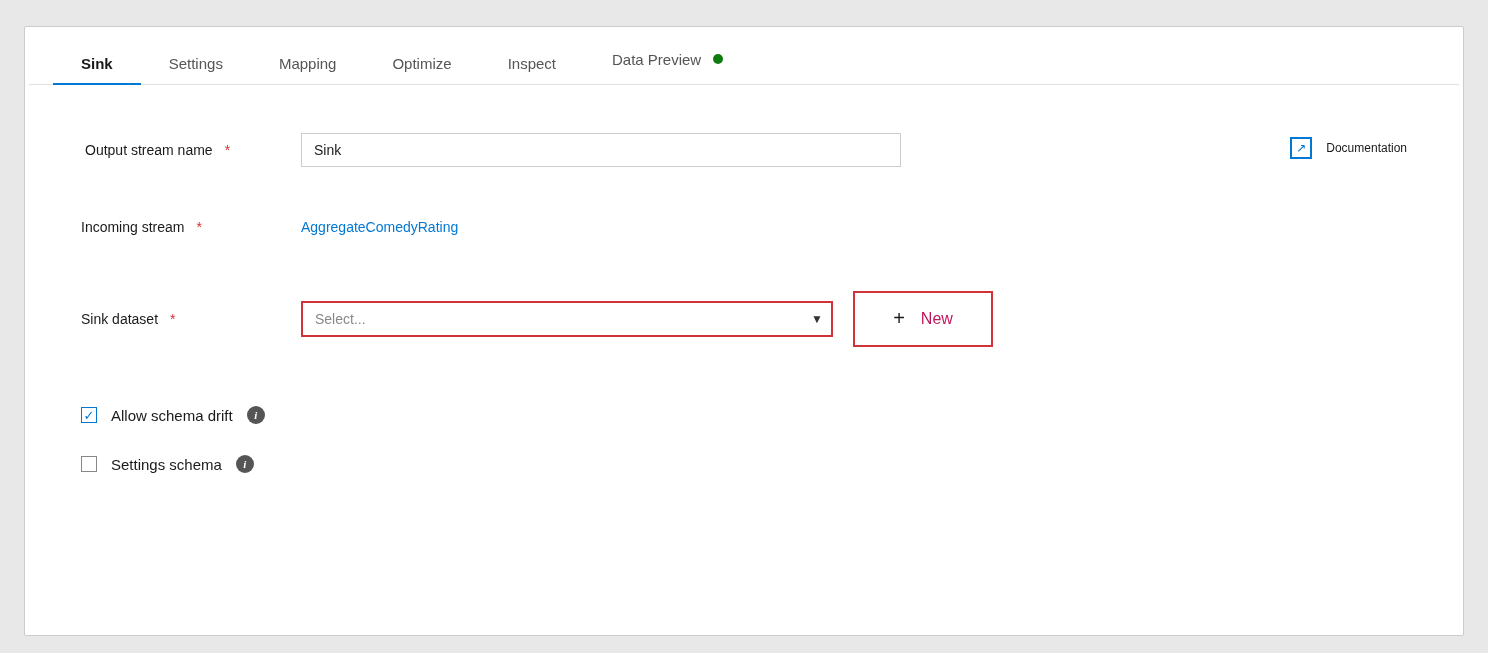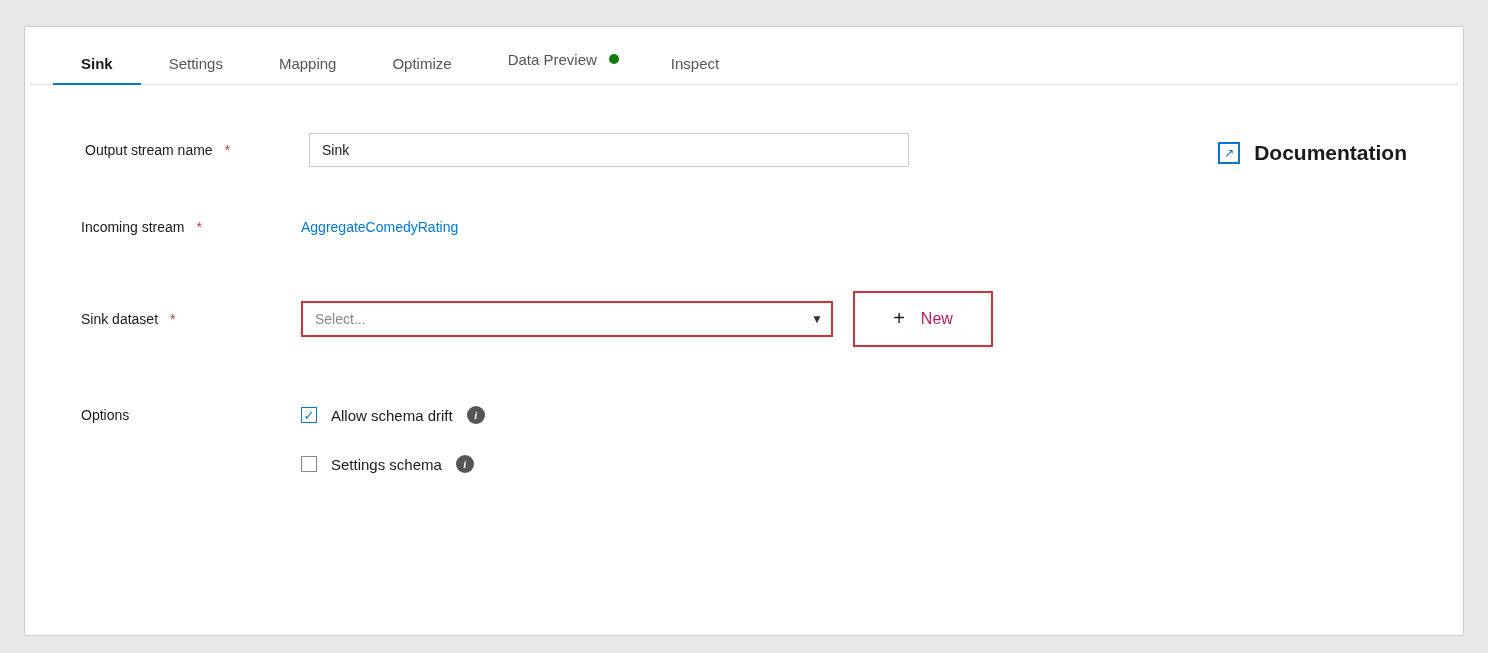--- a/index.html
+++ b/index.html
@@ -234,36 +234,36 @@
       align-items: center;
       justify-content: center;
       position: relative;
     }
     .doc-icon-arrow {
       font-size: 12px;
       color: #0078d4;
       line-height: 1;
     }
     .doc-label {
-      font-size: 21px;
-      font-weight: 700;
+      font-size: 12px;
+      font-weight: 400;
       color: #1a1a1a;
     }
     .top-row {
       display: flex;
       align-items: flex-start;
       width: 100%;
       gap: 40px;
       margin-bottom: 28px;
     }
     .top-left {
       display: grid;
       grid-template-columns: 220px 1fr;
       align-items: center;
-      gap: 8px;
+      gap: 0;
     }
     .top-right {
       margin-left: auto;
       padding-top: 4px;
     }
   </style>
 </head>
 <body>
 
 <div class="panel">
@@ -274,26 +274,26 @@
     </div>
     <div class="tab">
       <span>Settings</span>
     </div>
     <div class="tab">
       <span>Mapping</span>
     </div>
     <div class="tab">
       <span>Optimize</span>
     </div>
+    <div class="tab">
+      <span>Inspect</span>
+    </div>
     <div class="tab tab-data-preview">
       <span>Data Preview</span>
       <span class="dot-green"></span>
-    </div>
-    <div class="tab">
-      <span>Inspect</span>
     </div>
   </div>
 
   <div class="content">
 
     <div class="top-row">
       <div class="top-left">
         <div class="field-label">
           <span>Output stream name</span>
           <span class="required">*</span>
@@ -329,23 +329,20 @@
             <option value="">Select...</option>
           </select>
           <span class="select-arrow">▼</span>
         </div>
         <button class="new-btn">
           <span class="new-btn-plus">+</span>
           <span class="new-btn-label">New</span>
         </button>
       </div>
 
-      <div class="field-label options-label-cell">
-        <span>Options</span>
-      </div>
       <div class="options-content">
         <div class="checkbox-row">
           <div class="checkbox-custom checked">
             <span class="checkmark">✓</span>
           </div>
           <span class="checkbox-label">Allow schema drift</span>
           <div class="info-icon">i</div>
         </div>
         <div class="checkbox-row">
           <div class="checkbox-custom">

